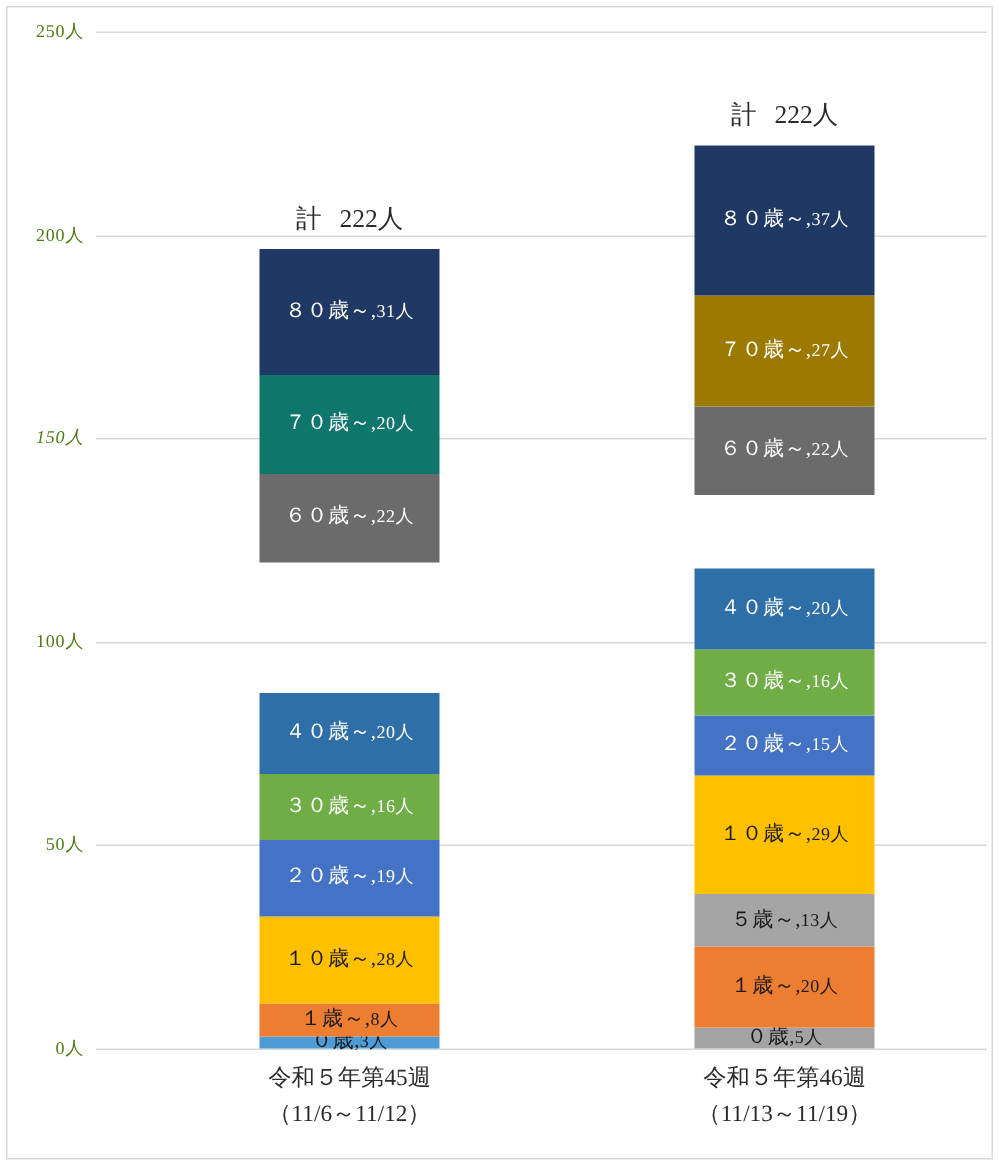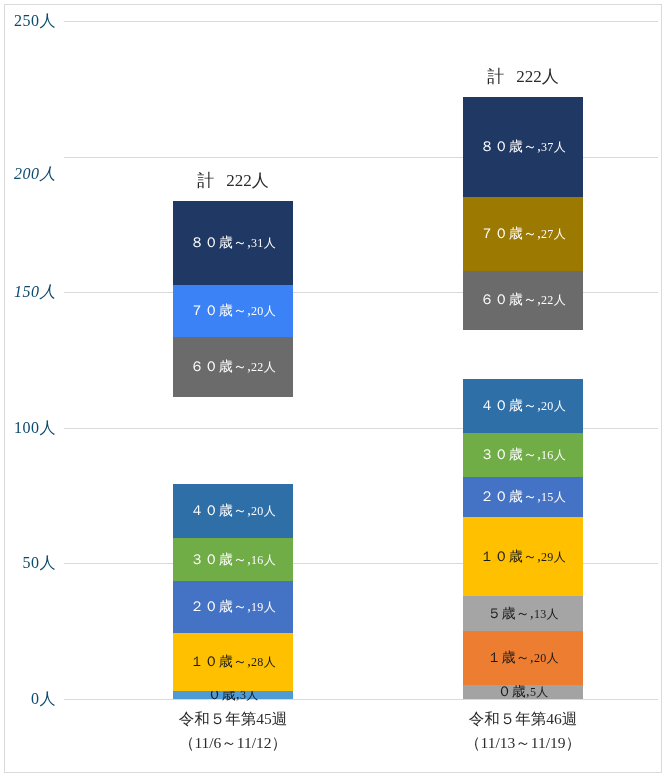--- a/index.html
+++ b/index.html
@@ -38,22 +38,22 @@
     width: 100%;
     height: 1px;
     background: #d9d9d9;
   }
   .axis-label {
     position: absolute;
     right: 100%;
     transform: translateY(-50%);
     margin-right: 8px;
     white-space: nowrap;
-    font-size: 16px;
-    color: #0c4a6e;
+    font-size: 12px;
+    color: #4d7c0f;
     letter-spacing: 0.5px;
   }
 
   
   .bar-group {
     position: absolute;
     bottom: 0;
   }
   .bar-total {
     position: absolute;
@@ -119,50 +119,53 @@
       <div class="gridline" style="top: 542.4px;">
         <span class="axis-label" style="top: 0px;">50人</span>
       </div>
       <div class="gridline" style="top: 406.8px;">
         <span class="axis-label" style="top: 0px;">100人</span>
       </div>
       <div class="gridline" style="top: 271.2px;">
         <span class="axis-label" style="top: 0px; font-style: italic;">150人</span>
       </div>
       <div class="gridline" style="top: 135.6px;">
-        <span class="axis-label" style="top: 17px; font-style: italic;">200人</span>
+        <span class="axis-label" style="top: 0px;">200人</span>
       </div>
       <div class="gridline" style="top: 0px;">
         <span class="axis-label" style="top: 0px;">250人</span>
       </div>
       <div class="bar-group" style="left: 109px; width: 120px;">
         <div class="bar-total"><span>計</span><span class="total-gap"></span><span>222人</span></div>
         <div class="bar-stack">
           <div class="segment" style="height: 8.136px; background: rgb(78, 155, 213);">
             <span class="segment-label" style="color: rgb(26, 26, 26);"><span>０歳,</span><span class="num">3人</span></span>
           </div>
+          <div class="segment" style="height: 21.696px; background: rgb(237, 125, 49);">
+            <span class="segment-label" style="color: rgb(26, 26, 26);"><span>１歳～,</span><span class="num">8人</span></span>
+          </div>
           <div class="segment" style="height: 58px; background: rgb(255, 192, 0);">
             <span class="segment-label" style="color: rgb(26, 26, 26);"><span>１０歳～,</span><span class="num">28人</span></span>
           </div>
           <div class="segment" style="height: 51.528px; background: rgb(68, 114, 196);">
             <span class="segment-label" style="color: rgb(255, 255, 255);"><span>２０歳～,</span><span class="num">19人</span></span>
           </div>
           <div class="segment" style="height: 43.392px; background: rgb(112, 173, 71);">
             <span class="segment-label" style="color: rgb(255, 255, 255);"><span>３０歳～,</span><span class="num">16人</span></span>
           </div>
           <div class="segment" style="height: 54.24px; background: rgb(46, 111, 168);">
             <span class="segment-label" style="color: rgb(255, 255, 255);"><span>４０歳～,</span><span class="num">20人</span></span>
           </div>
           <div class="segment" style="height: 86.784px;">
             <span class="segment-label" style="color: rgb(255, 255, 255);"><span>５０歳～,</span><span class="num">32人</span></span>
           </div>
           <div class="segment" style="height: 59.664px; background: rgb(107, 107, 107);">
             <span class="segment-label" style="color: rgb(255, 255, 255);"><span>６０歳～,</span><span class="num">22人</span></span>
           </div>
-          <div class="segment" style="height: 52px; background: #3b82f6;">
+          <div class="segment" style="height: 66px; background: #0f766e;">
             <span class="segment-label" style="color: rgb(255, 255, 255);"><span>７０歳～,</span><span class="num">20人</span></span>
           </div>
           <div class="segment" style="height: 84.072px; background: rgb(32, 56, 100);">
             <span class="segment-label" style="color: rgb(255, 255, 255);"><span>８０歳～,</span><span class="num">31人</span></span>
           </div>
         </div>
       </div>
       <div class="bar-group" style="left: 399px; width: 120px;">
         <div class="bar-total"><span>計</span><span class="total-gap"></span><span>222人</span></div>
         <div class="bar-stack">

